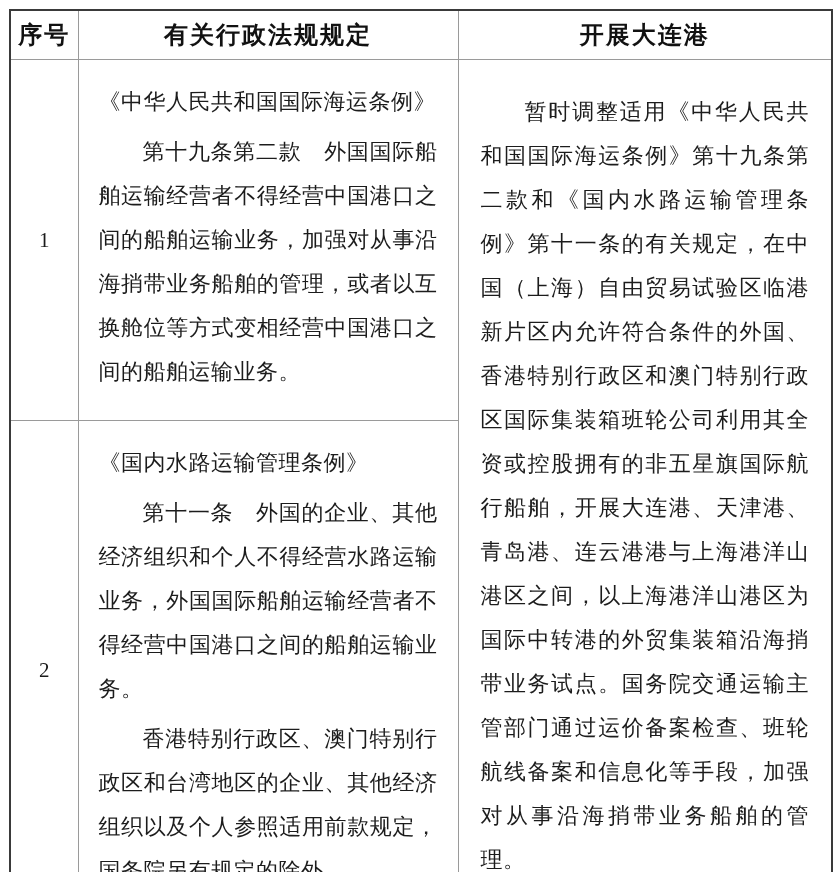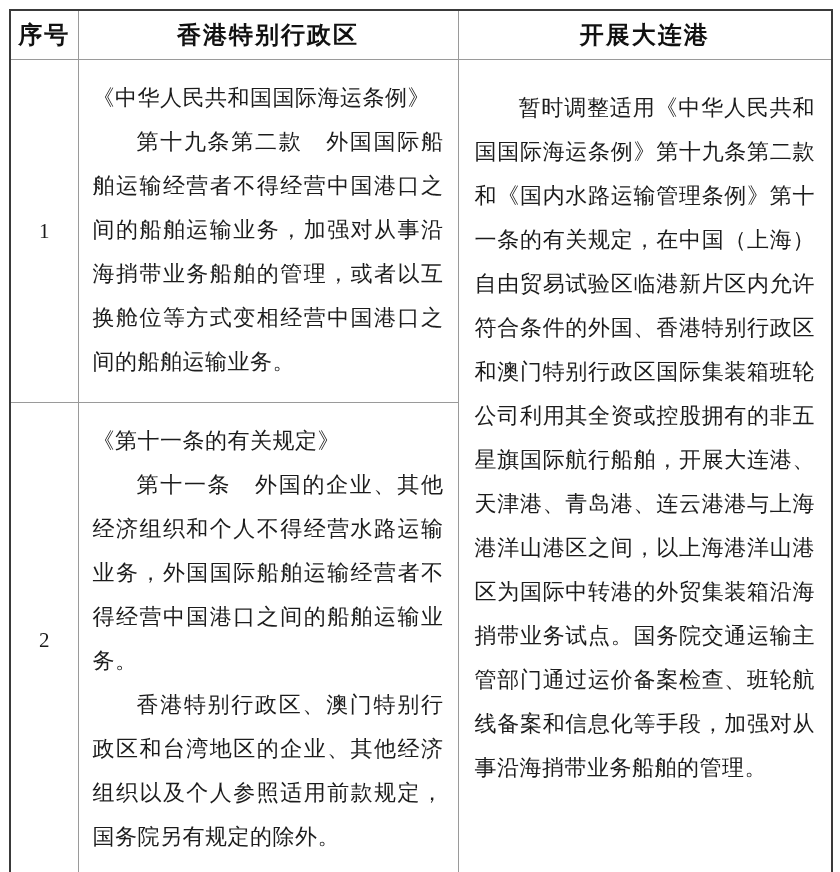--- a/index.html
+++ b/index.html
@@ -74,29 +74,29 @@
     vertical-align: top;
     padding: 16px 14px 18px 14px;
   }
 
   td.body-cell.adj {
     vertical-align: top;
     padding: 26px 16px 18px 16px;
   }
 
   .para {
-    font-family: Liberation Serif, serif;
+    font-family: Liberation Mono, monospace;
     font-size: 22px;
     line-height: 44px;
     color: #1c1c1c;
     text-align: justify;
     text-align-last: left;
     text-justify: inter-character;
     letter-spacing: 0.5px;
-    margin: 0;
+    margin: 6px;
     word-break: break-all;
   }
 
   .para.indent {
     text-indent: 44px;
   }
 
   .para + .para {
     margin-top: 0;
   }
@@ -113,39 +113,39 @@
 
   <table class="reg-table">
     <colgroup>
       <col class="c-idx">
       <col class="c-reg">
       <col class="c-adj">
     </colgroup>
     <tbody>
       <tr>
         <th class="hdr">序号</th>
-        <th class="hdr">香港特别行政区</th>
+        <th class="hdr">有关行政法规规定</th>
         <th class="hdr">开展大连港</th>
       </tr>
 
       <tr>
         <td class="idx">1</td>
         <td class="body-cell">
           <p class="para title-line">《中华人民共和国国际海运条例》</p>
           <p class="para indent">第十九条第二款　外国国际船舶运输经营者不得经营中国港口之间的船舶运输业务，加强对从事沿海捎带业务船舶的管理，或者以互换舱位等方式变相经营中国港口之间的船舶运输业务。</p>
         </td>
         <td class="body-cell adj" rowspan="2">
           <p class="para indent">暂时调整适用《中华人民共和国国际海运条例》第十九条第二款和《国内水路运输管理条例》第十一条的有关规定，在中国（上海）自由贸易试验区临港新片区内允许符合条件的外国、香港特别行政区和澳门特别行政区国际集装箱班轮公司利用其全资或控股拥有的非五星旗国际航行船舶，开展大连港、天津港、青岛港、连云港港与上海港洋山港区之间，以上海港洋山港区为国际中转港的外贸集装箱沿海捎带业务试点。国务院交通运输主管部门通过运价备案检查、班轮航线备案和信息化等手段，加强对从事沿海捎带业务船舶的管理。</p>
         </td>
       </tr>
 
       <tr>
         <td class="idx">2</td>
         <td class="body-cell">
-          <p class="para title-line">《第十一条的有关规定》</p>
+          <p class="para title-line">《国内水路运输管理条例》</p>
           <p class="para indent">第十一条　外国的企业、其他经济组织和个人不得经营水路运输业务，外国国际船舶运输经营者不得经营中国港口之间的船舶运输业务。</p>
           <p class="para indent">香港特别行政区、澳门特别行政区和台湾地区的企业、其他经济组织以及个人参照适用前款规定，国务院另有规定的除外。</p>
         </td>
       </tr>
     </tbody>
   </table>
 
 </div>
 
 </body></html>

